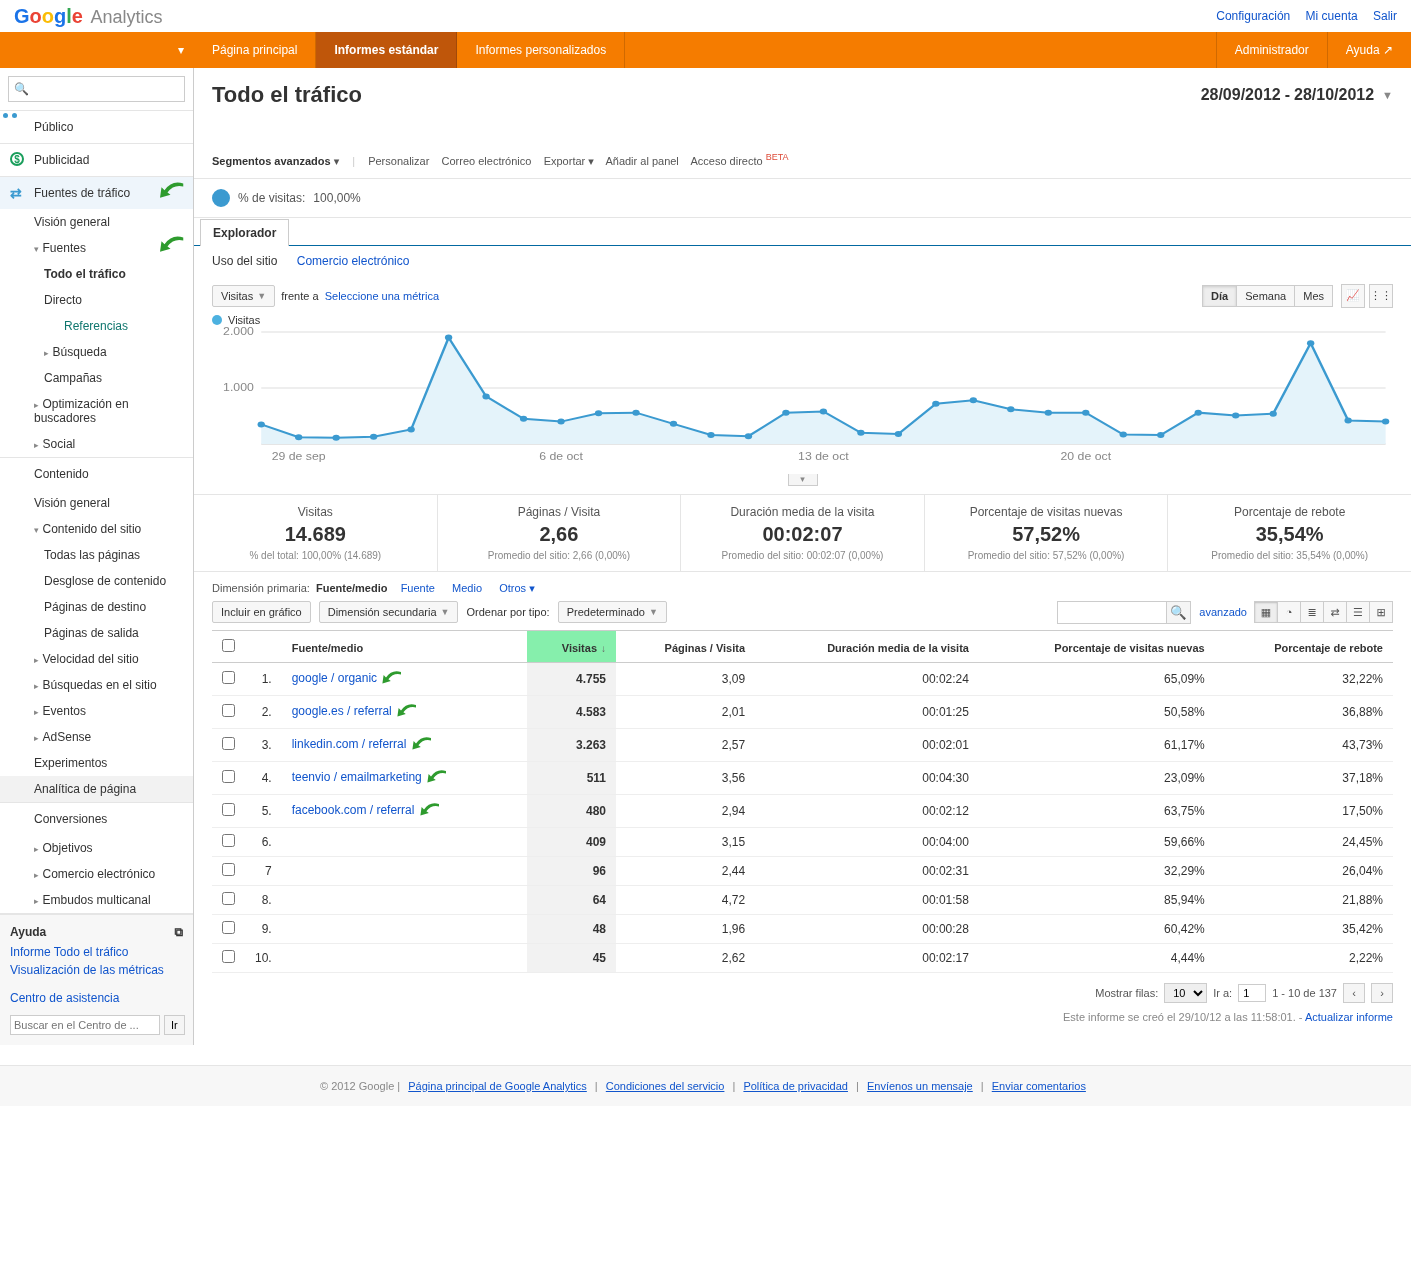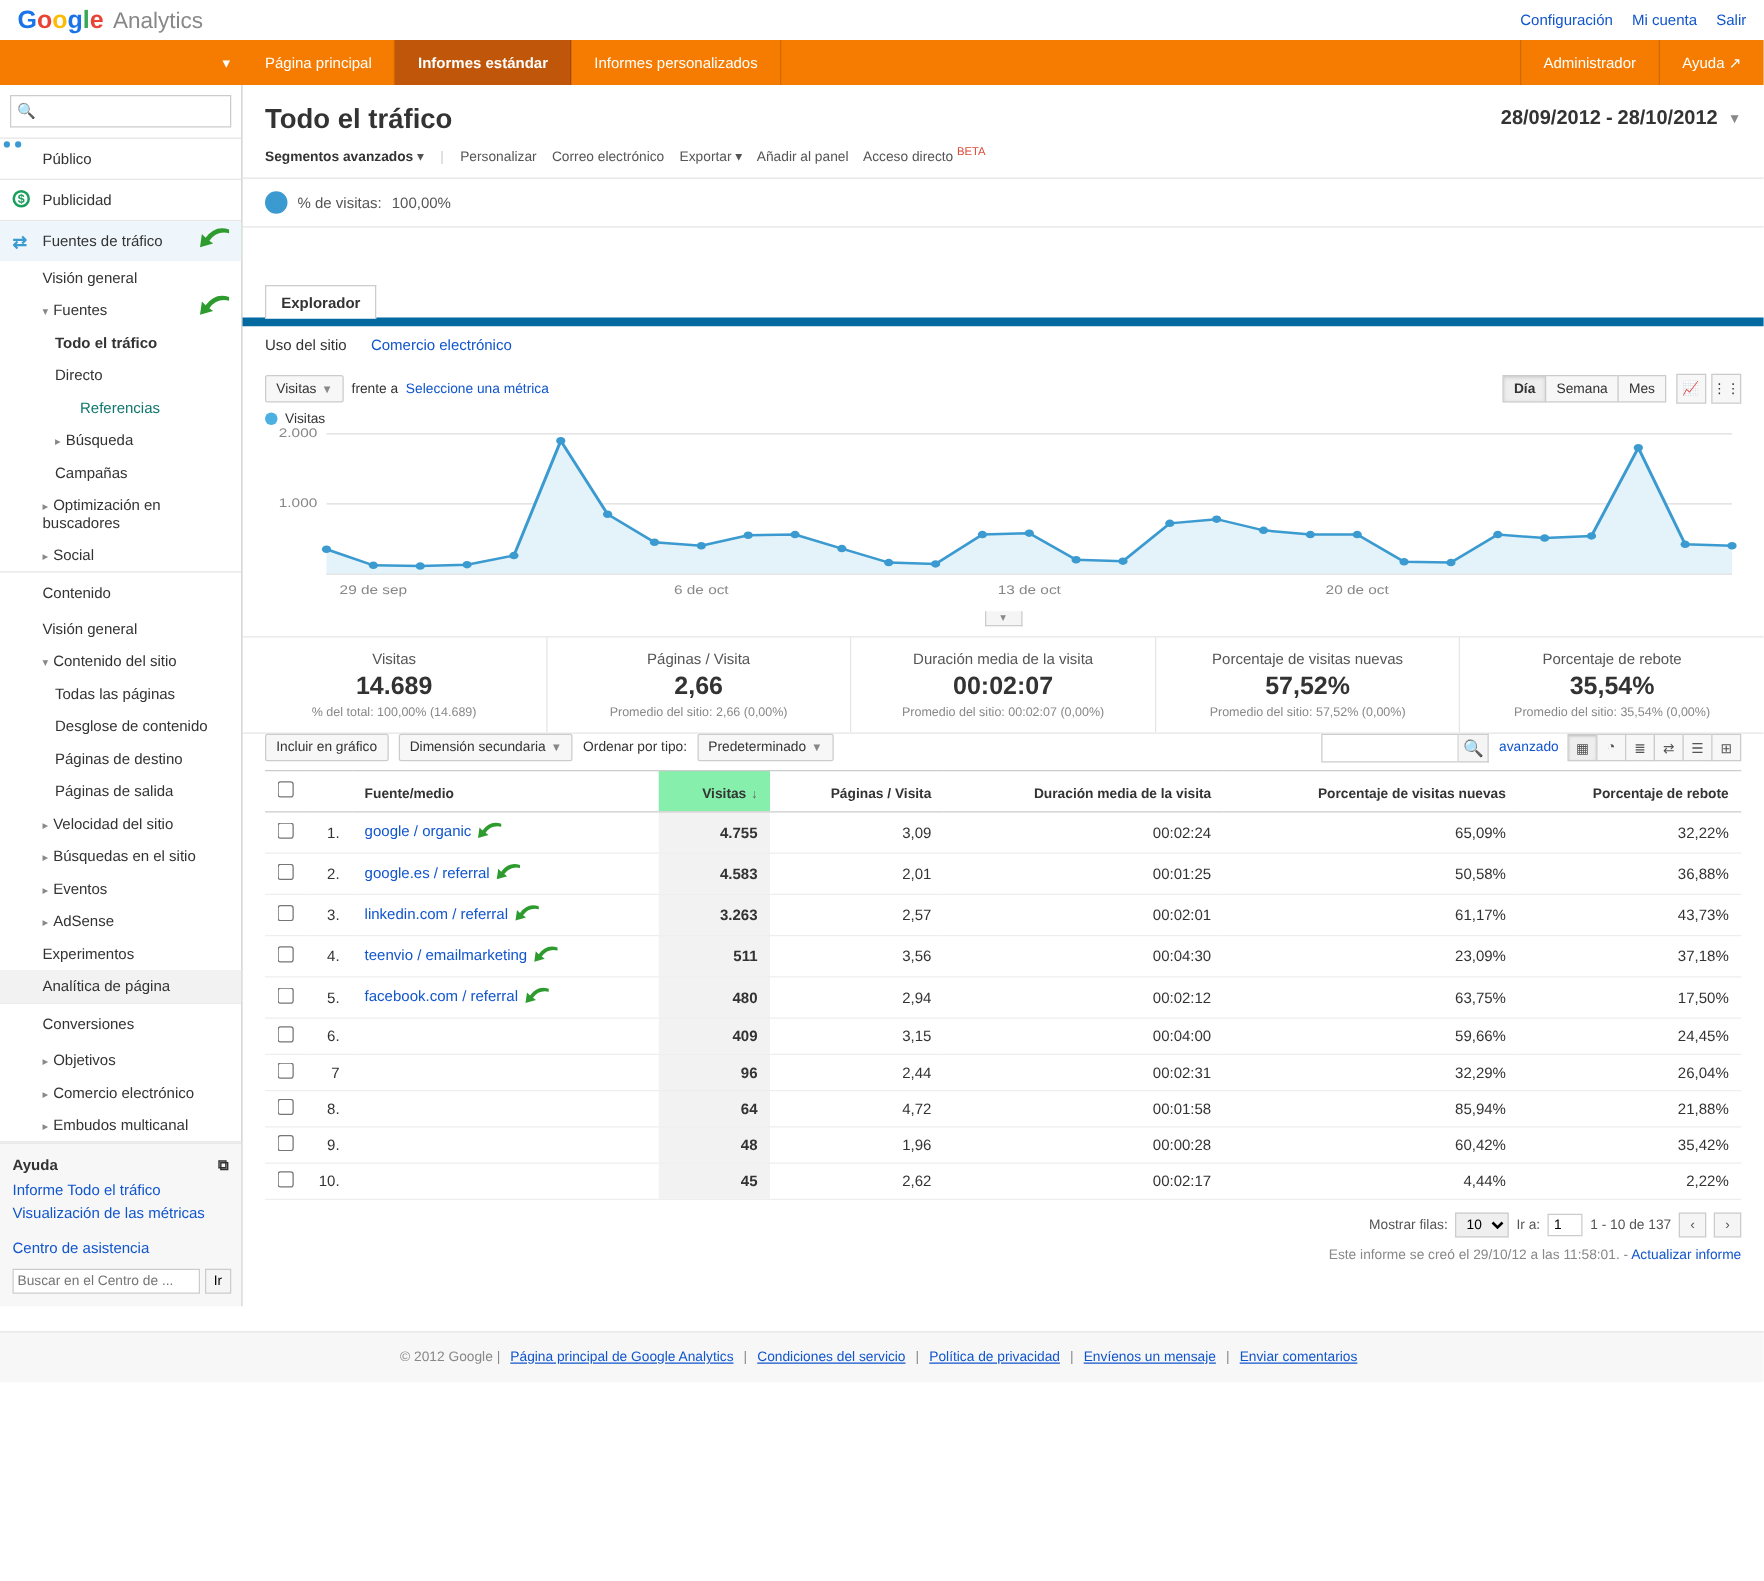--- a/index.html
+++ b/index.html
@@ -51,30 +51,30 @@
   .help-inp { display:flex; gap:4px; margin-top:8px;}
   .help-inp input { flex:1; border:1px solid #ccc; padding:3px; font-size:11px;}
   .help-inp button { border:1px solid #ccc; background:#f5f5f5; padding:2px 6px; font-size:11px;}
 
   
   .page-head { display:flex; justify-content:space-between; align-items:center; padding:14px 18px 4px; }
   .page-head h1 { font-size:22px; font-weight:bold; }
   .date-range { font-size:16px; font-weight:bold; color:#333; display:flex; align-items:center; gap:4px;}
   .date-range .dd { color:#888; font-size:11px; margin-left:4px;}
 
-  .actions { padding: 4px 18px 10px; border-bottom:1px solid #e5e5e5; font-size:11px; color:#555;}
+  .actions { padding: 4px 18px 10px; border-bottom:1px solid #e5e5e5; font-size:11px; color:#555;margin-top:36px;}
   .actions a { color:#555; }
   .actions .seg { color:#15c; font-weight:bold; }
   .actions span.sep { margin: 0 10px; color:#ccc;}
   .actions .beta { color:#dd4b39; font-size:9px; vertical-align:super;}
 
   .pct-row { padding:10px 18px; display:flex; align-items:center; gap:8px; font-size:12px; color:#555; border-bottom:1px solid #e5e5e5;}
   .pct-row .circle { width:18px; height:18px; border-radius:50%; background:#3b9ad0; border:4px solid #3b9ad0;}
 
-  .tabs { padding: 0 18px; border-bottom:7px solid #0369a1;margin-top:45px; }
+  .tabs { padding: 0 6px; border-bottom:1px solid #0369a1; }
   .tab { display:inline-block; border:1px solid #ccc; border-bottom:none; padding:6px 12px; background:#fff; font-weight:bold; font-size:12px; position:relative; top:1px; background:#fff;}
   .subtab { padding:8px 18px; font-size:12px; }
   .subtab .sp { margin:0 8px; }
 
   .chart-ctrl { padding:8px 18px 0; display:flex; justify-content:space-between; align-items:center; font-size:11px; }
   .sel { border:1px solid #ccc; background:#f7f7f7; padding:4px 8px; border-radius:2px; display:inline-flex; align-items:center; gap:4px; cursor:pointer;}
   .sel .dd { font-size:9px; color:#888;}
   .btn-group { display:flex; }
   .btn-group .sel { border-radius:0; margin-left:-1px; background:#f7f7f7;}
   .btn-group .sel.active { background:#eee; font-weight:bold; box-shadow: inset 0 1px 3px rgba(0,0,0,0.15);}
@@ -397,20 +397,27 @@
           <div class="val">57,52%</div>
           <div class="sub">Promedio del sitio: 57,52% (0,00%)</div>
         </div>
         <div class="metric">
           <div class="lbl">Porcentaje de rebote</div>
           <div class="val">35,54%</div>
           <div class="sub">Promedio del sitio: 35,54% (0,00%)</div>
         </div>
       </div>
 
+    <div class="dim-row">
+      <span>Dimensión primaria:</span>&nbsp;
+      <span class="bold">Fuente/medio</span>
+      &nbsp;&nbsp;<a>Fuente</a>
+      &nbsp;&nbsp;<a>Medio</a>
+      &nbsp;&nbsp;<a><span>Otros</span> ▾</a>
+    </div>
 
     <div class="tbl-ctrl">
       <div class="tbl-ctrl-left">
         <span class="sel">Incluir en gráfico</span>
         <span class="sel">
             <span>Dimensión secundaria</span> 
             <span class="dd">▼</span>
           </span>
         <span>Ordenar por tipo:</span>
         <span class="sel">

